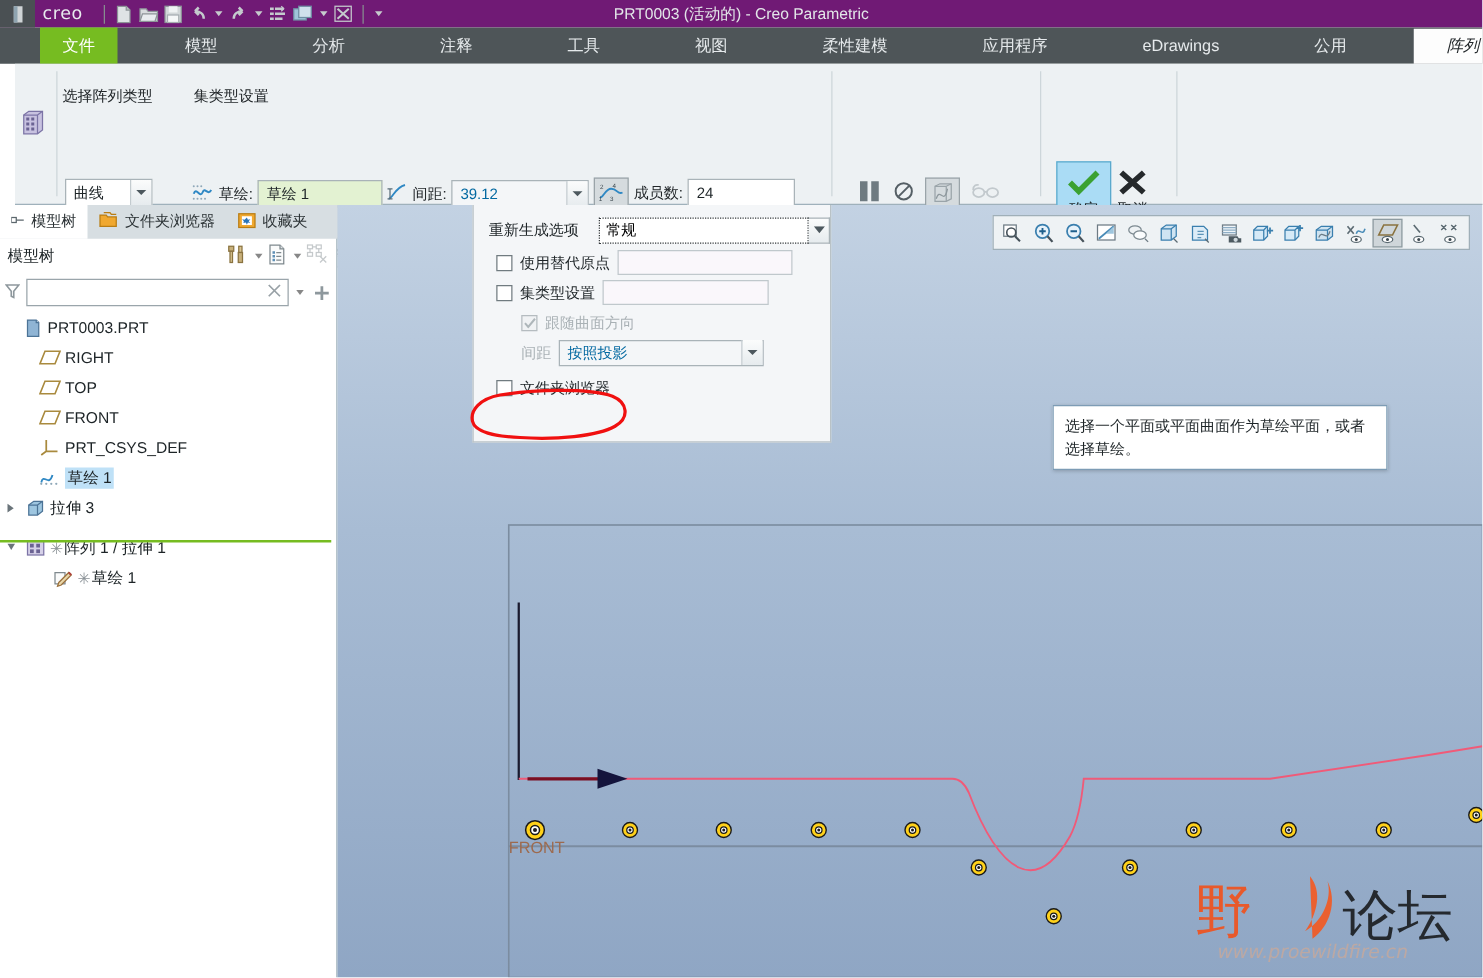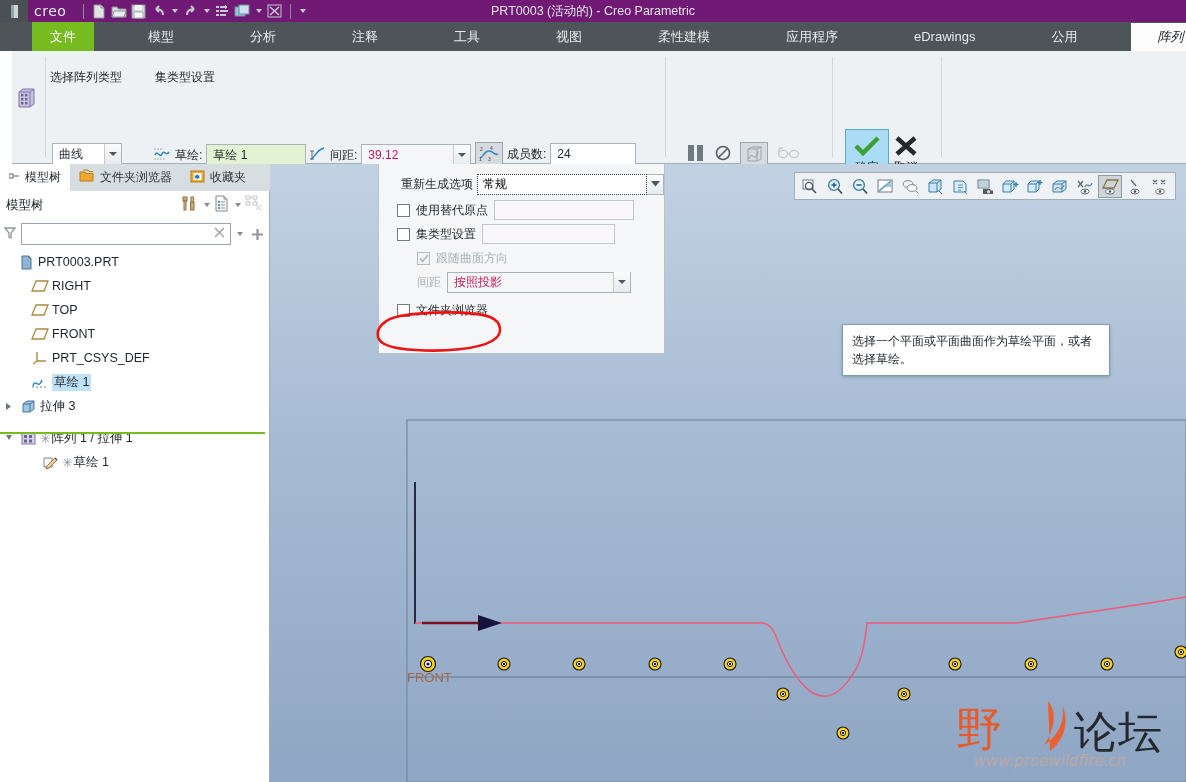--- a/index.html
+++ b/index.html
@@ -84,21 +84,21 @@
   .combo .arrow {
     width: 17px; height: 20px; border-left: 1px solid #c3cbcf;
     background: linear-gradient(#fbfcfc,#e6ebee);
     display: flex; align-items: center; justify-content: center;
   }
   .combo .arrow::after {
     content:""; border-left:4px solid transparent; border-right:4px solid transparent;
     border-top:4.5px solid #4d585e;
   }
   .combo.disabled { background: #f4f6f8; }
-  .combo.disabled .val { color: #be185d; }
+  .combo.disabled .val { color: #0369a1; }
   .txtbox {
     height: 22px; border: 1px solid #a9b3b8; background: #ffffff;
     font-size: 12px; color: #1d2427; display: flex; align-items: center;
     padding: 0 6px; white-space: nowrap;
   }
   .txtbox.green { background: #e3f2d2; }
 
   .icobtn {
     width: 28px; height: 24px; display: flex; align-items: center;
     justify-content: center;
@@ -857,21 +857,21 @@
         <text x="0" y="52" font-family="DejaVu Sans, sans-serif" font-size="46" fill="#f0531e" opacity="0.92">野</text>
         <path d="M92 8c10 12 6 30-4 44 14-8 22-26 18-40 8 16 2 36-12 46" fill="#f4581f" opacity="0.9"></path>
         <text x="118" y="54" font-family="DejaVu Sans, sans-serif" font-size="44" fill="#16181a" opacity="0.88">论坛</text>
         <text x="18" y="73" font-family="DejaVu Sans, sans-serif" font-size="15" fill="#bfa9a2" opacity="0.95" font-style="italic">www.proewildfire.cn</text>
       </svg>
     </div>
   </div>
 
   <div class="opts">
 
-    <div class="opt-row" style="height:28px; padding-left:22px; gap:4px; margin-top:6px;text-align:right;">
+    <div class="opt-row" style="height:28px; padding-left:12px; gap:16px; margin-top:6px;text-align:right;">
       <span class="opt-lbl">重新生成选项</span>
       <span class="dotted-combo">
         <span class="v">常规</span>
         <span class="arrow" style="width:17px;height:21px;border:1px solid #a9b3b8;border-left:none;background:linear-gradient(#fbfcfc,#e6ebee);display:flex;align-items:center;justify-content:center;">
           <svg width="9" height="6">
               <path d="M0 0h9L4.5 5.5z" fill="#4d585e"></path>
             </svg>
         </span>
       </span>
     </div>
@@ -892,21 +892,21 @@
       <span class="cbx dis">
         <svg width="10" height="9">
             <path d="M1 4.5l2.6 3L9 1" fill="none" stroke="#aeb6ba" stroke-width="1.6"></path>
           </svg>
       </span>
       <span class="opt-lbl dis">跟随曲面方向</span>
     </div>
 
     <div class="opt-row" style="gap:6px; padding-left:38px;">
       <span class="opt-lbl dis">间距</span>
-      <span class="combo disabled" style="width:184px; height:21px;">
+      <span class="combo disabled" style="width:164px; height:21px;">
         <span class="val">按照投影</span>
         <span class="arrow"></span>
       </span>
     </div>
 
     <div class="opt-row" style="gap:6px; padding-left:18px; margin-top:4px;">
       <span class="cbx"></span>
       <span class="opt-lbl">文件夹浏览器</span>
     </div>
   </div>

